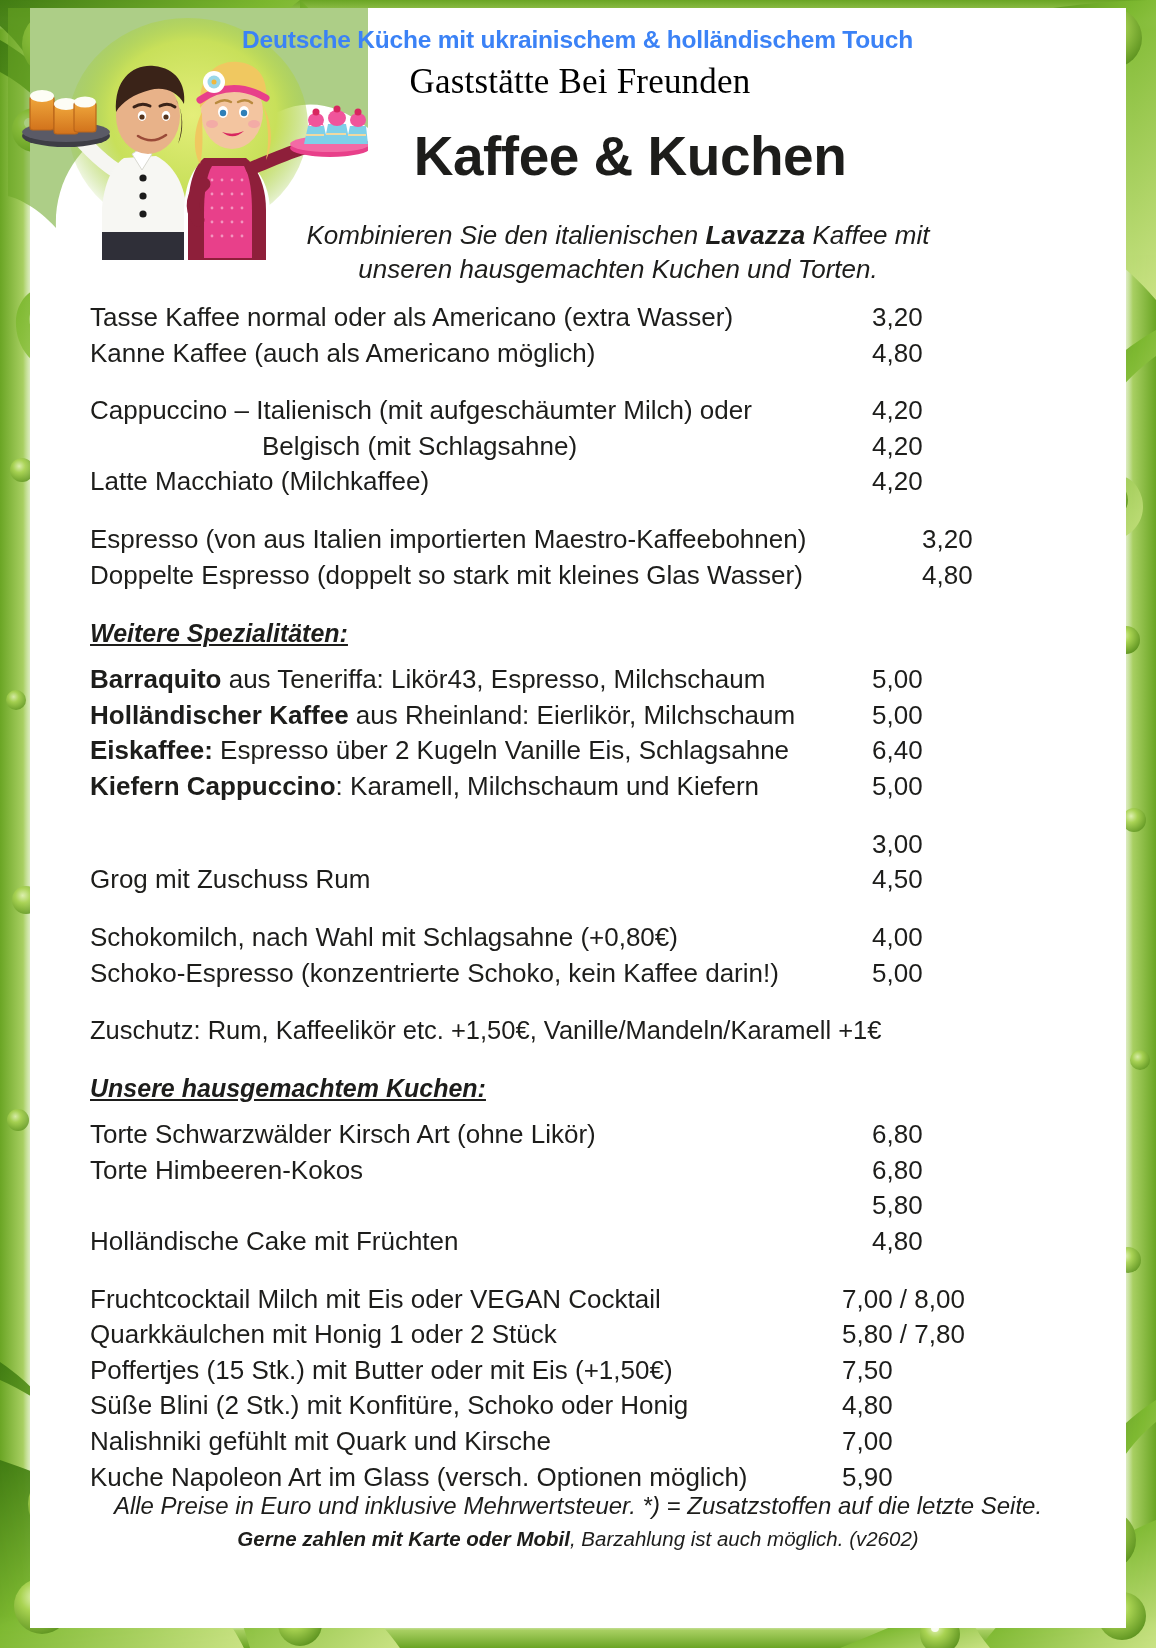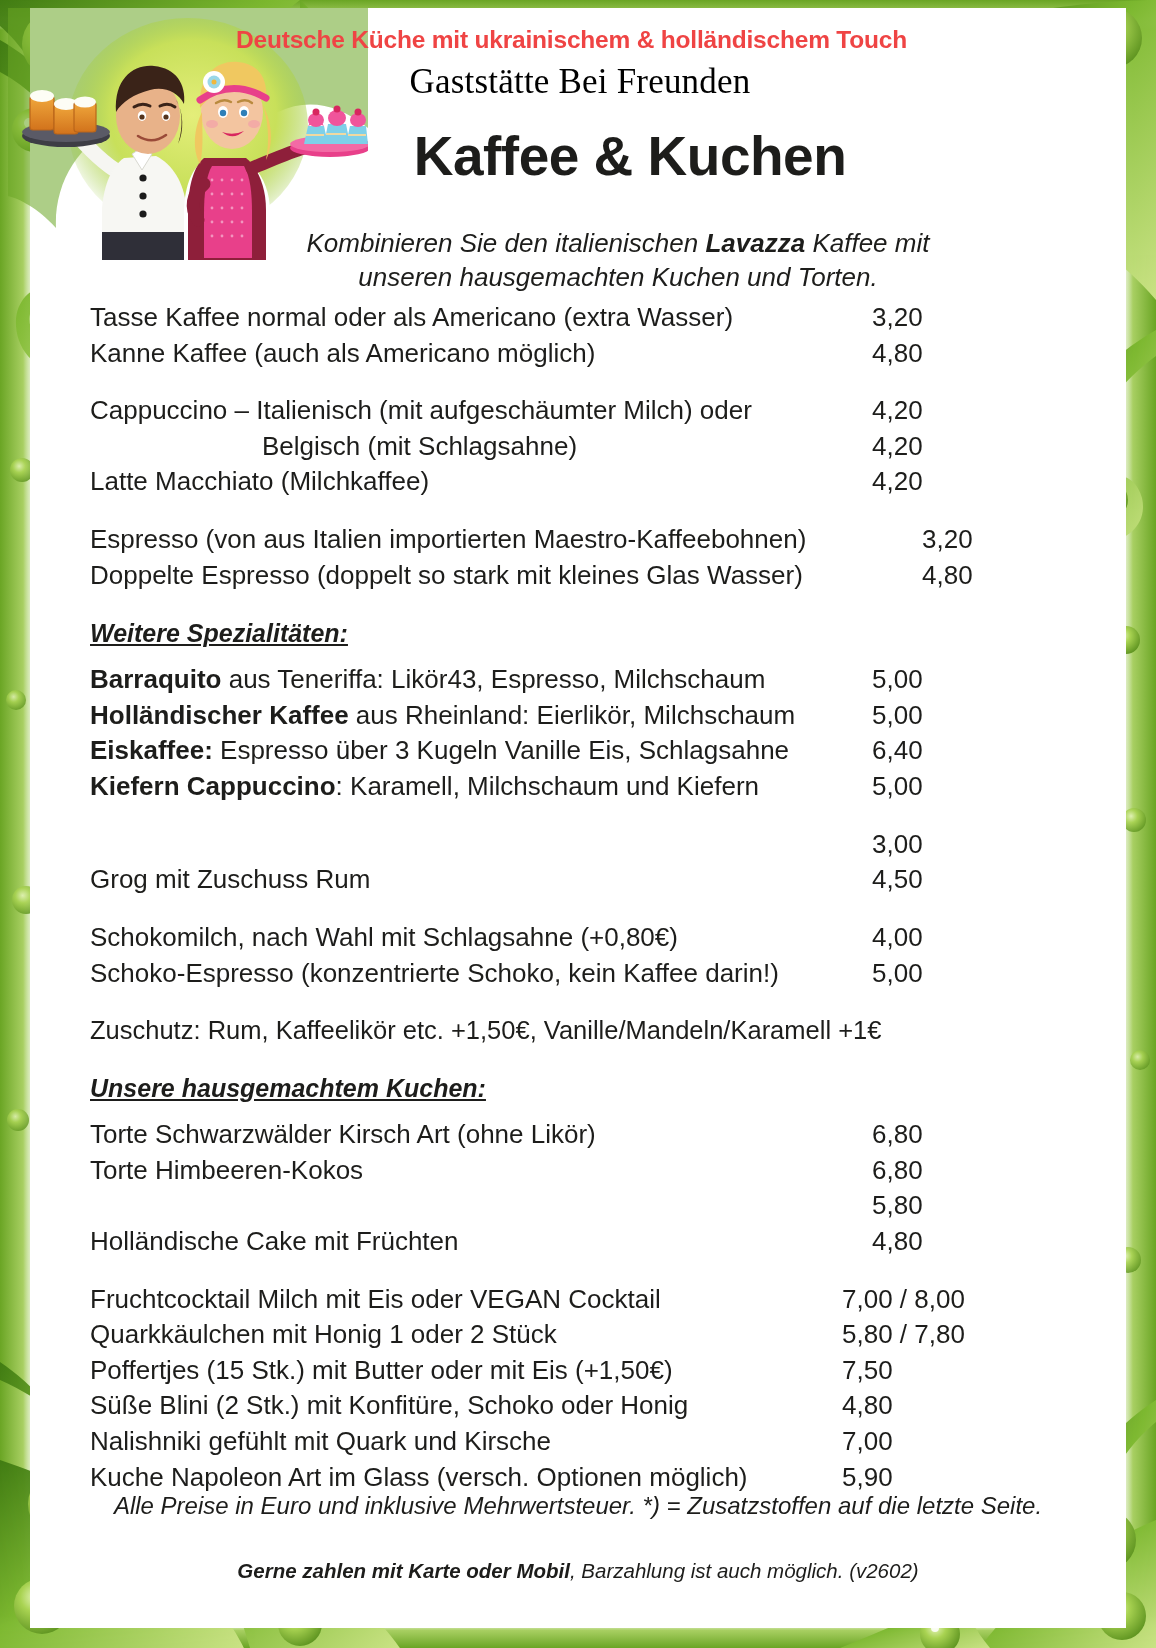--- a/index.html
+++ b/index.html
@@ -53,27 +53,27 @@
     position: absolute;
     left: 8px;
     top: 8px;
     width: 360px;
     height: 260px;
   }
   .mascots svg { display:block; width: 100%; height: 100%; }
 
   .tagline {
     position: absolute;
-    left: 236px;
+    left: 242px;
     top: 26px;
     width: 660px;
     text-align: center;
     font-size: 24.5px;
     font-weight: bold;
-    color: #ef4444;
+    color: #3b82f6;
     letter-spacing: -0.2px;
     white-space: nowrap;
   }
   .restaurant-name {
     position: absolute;
     left: 250px;
     top: 62px;
     width: 660px;
     text-align: center;
     font-size: 35px;
@@ -88,21 +88,21 @@
     width: 660px;
     text-align: center;
     font-size: 55px;
     font-weight: bold;
     color: #1d1d1b;
     letter-spacing: -0.5px;
   }
   .subtitle {
     position: absolute;
     left: 268px;
-    top: 226px;
+    top: 218px;
     width: 700px;
     text-align: center;
     font-size: 26px;
     font-style: italic;
     color: #1d1d1b;
     line-height: 1.31;
   }
   .subtitle b { font-style: italic; font-weight: bold; }
 
   
@@ -158,21 +158,21 @@
     position: absolute;
     left: 78px;
     top: 1488px;
     width: 1000px;
     text-align: center;
     z-index: 4;
     font-style: italic;
     color: #1d1d1b;
   }
   .footer .line1 { font-size: 24px; line-height: 1.5; }
-  .footer .line2 { font-size: 20.5px; line-height: 1.5; margin-top: 32px; }
+  .footer .line2 { font-size: 20.5px; line-height: 1.5; }
   .footer .line2 b { font-weight: bold; }
 </style>
 </head>
 <body>
 
 <div class="page">
 
   <div class="frame">
     <svg viewBox="0 0 1156 1648" preserveAspectRatio="none" xmlns="http://www.w3.org/2000/svg">
       <defs>
@@ -494,21 +494,21 @@
         <span class="label"><b>Barraquito</b><span> aus Teneriffa: Likör43, Espresso, Milchschaum</span></span>
         <span class="spacer"></span>
         <span class="price">5,00</span>
       </div>
       <div class="row">
         <span class="label"><b>Holländischer Kaffee</b><span> aus Rheinland: Eierlikör, Milchschaum</span></span>
         <span class="spacer"></span>
         <span class="price">5,00</span>
       </div>
       <div class="row">
-        <span class="label"><b>Eiskaffee:</b><span> Espresso über 3 Kugeln Vanille Eis, Schlagsahne</span></span>
+        <span class="label"><b>Eiskaffee:</b><span> Espresso über 2 Kugeln Vanille Eis, Schlagsahne</span></span>
         <span class="spacer"></span>
         <span class="price">6,40</span>
       </div>
       <div class="row">
         <span class="label"><b>Kiefern Cappuccino</b><span>: Karamell, Milchschaum und Kiefern</span></span>
         <span class="spacer"></span>
         <span class="price">5,00</span>
       </div>
     </div>
 

